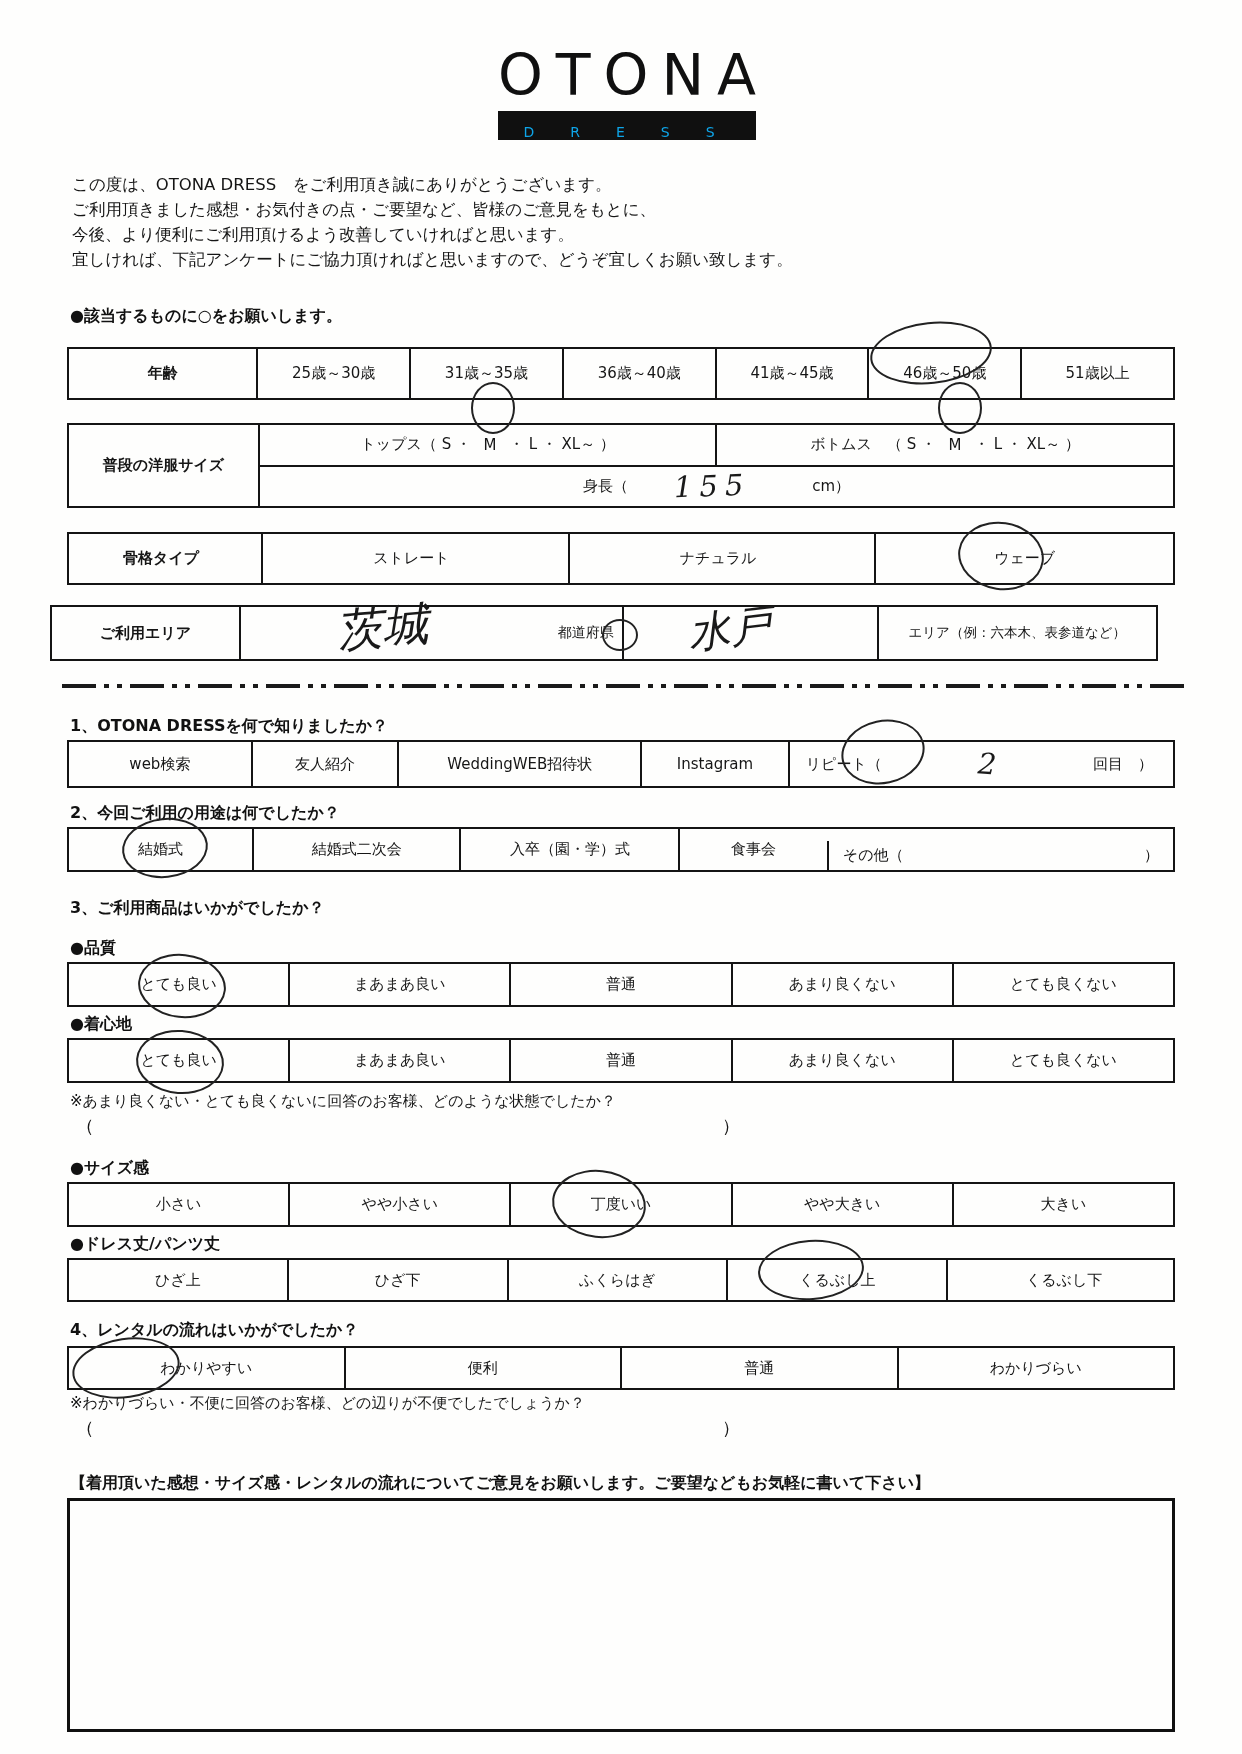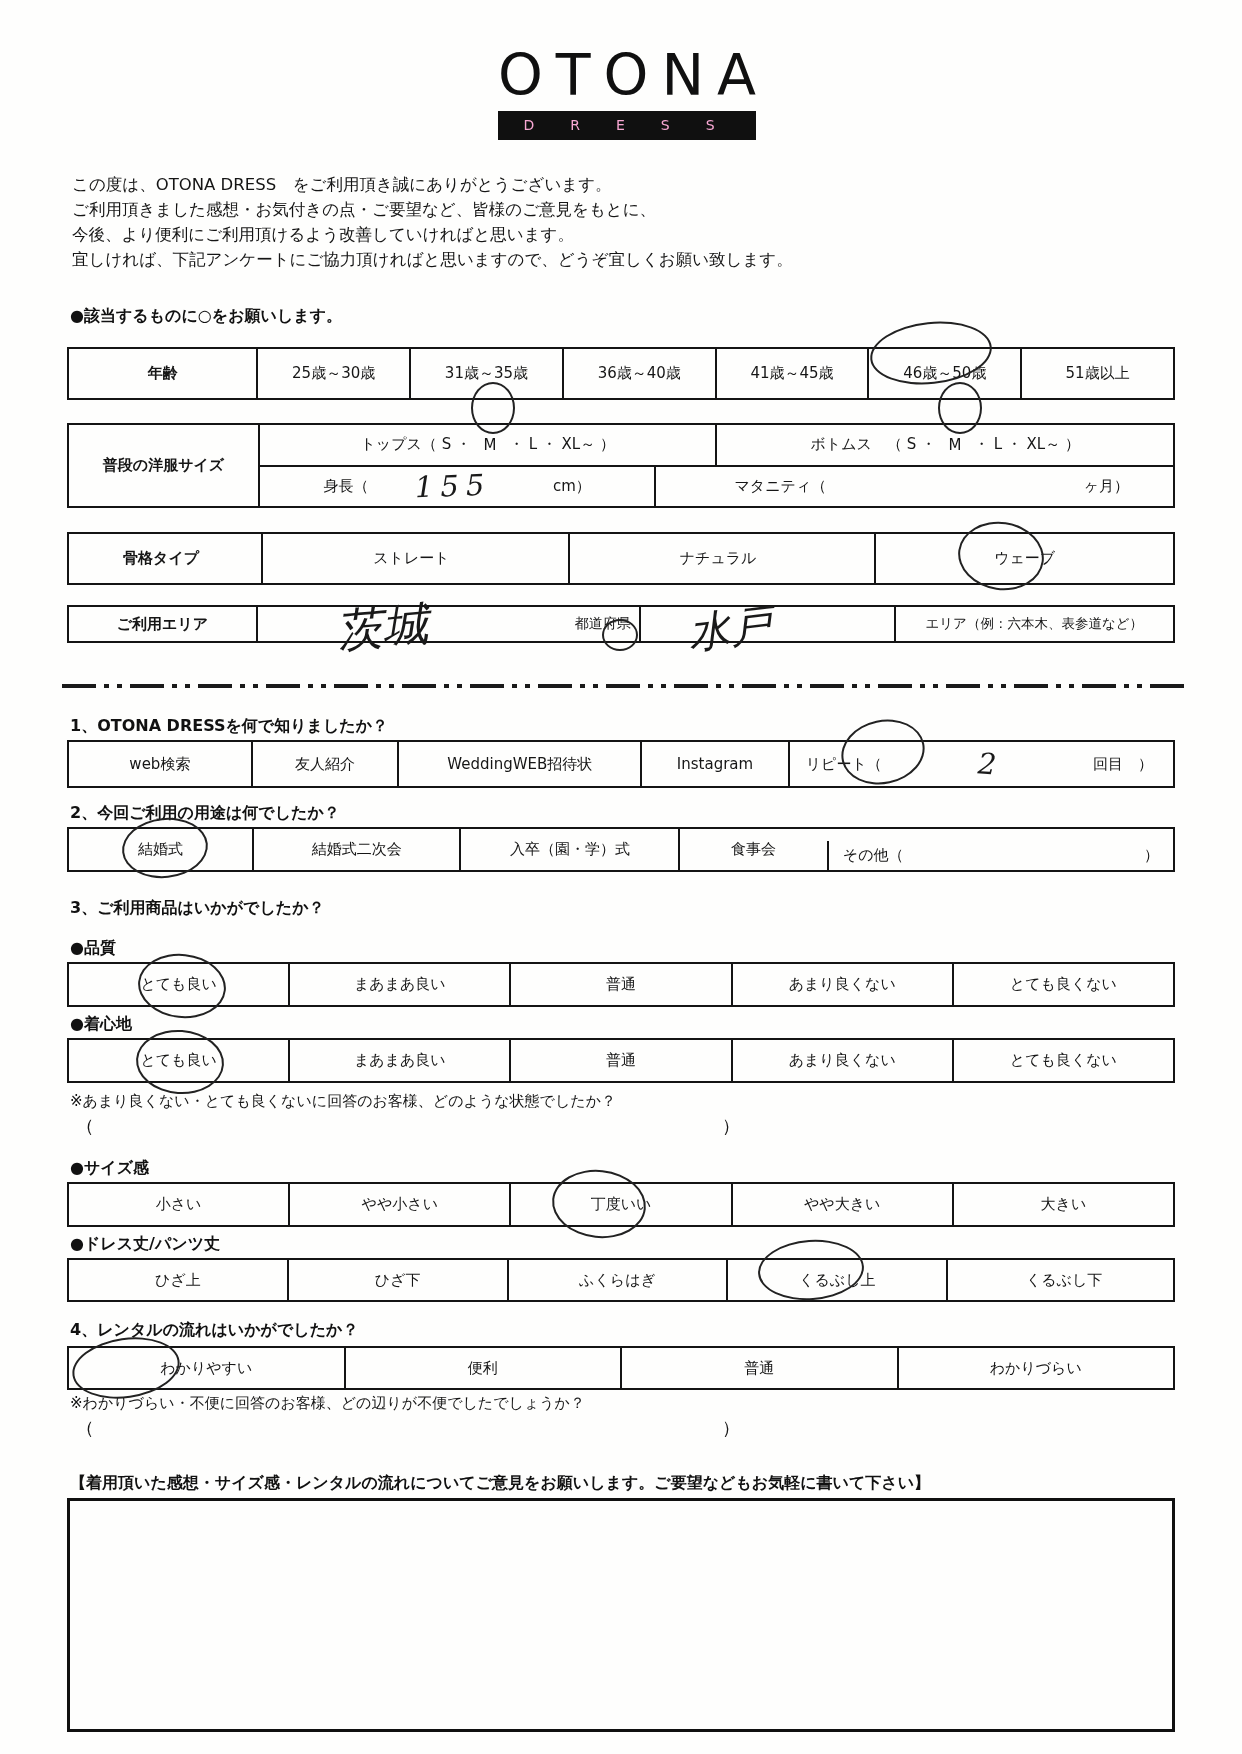--- a/index.html
+++ b/index.html
@@ -7,22 +7,22 @@
   .page {
     position:relative; width:1242px; height:1754px; margin:0 auto;
     background:#fefefd; color:#1a1a1a; overflow:hidden;
     font-family:"DejaVu Sans","Liberation Sans",sans-serif;
   }
   .abs { position:absolute; }
 
   
   .logo-wrap { position:absolute; left:494px; top:46px; width:266px; text-align:center; }
   .logo-title { font-size:57px; font-weight:400; letter-spacing:13px; margin-right:-13px; color:#101010; line-height:1.05; }
-  .logo-bar { margin:5px auto 0; width:258px; height:29px; background:#101010; color:#f9a8d4;
-              display:flex; align-items:center; justify-content:center; overflow:hidden; }
+  .logo-bar { margin:5px auto 0; width:258px; height:29px; background:#101010; color:#0ea5e9;
+              display:flex; align-items:flex-end; justify-content:center; overflow:hidden; }
   .logo-bar span { font-size:14px; letter-spacing:36px; padding-left:20px; white-space:nowrap; }
 
   
   .intro { position:absolute; left:72px; top:172px; font-size:16.5px; line-height:25px; color:#151515; }
   .h-bold { font-weight:bold; font-size:16px; color:#111; white-space:nowrap; }
   .note-text { position:absolute; font-size:15px; color:#161616; white-space:nowrap; }
   .paren { position:absolute; font-size:18px; color:#161616; }
 
   
   .tbl { position:absolute; display:flex; border:2.4px solid #141414; background:transparent; }
@@ -96,36 +96,32 @@
           <span class="mslot">M</span>
           <span>・ L ・ XL～ ）</span>
         </div>
       </div>
       <div class="hrow bt">
         <div class="cell" style="flex:1;">
           <span>身長（</span>
           <span class="hw hw-155">155</span>
           <span>cm）</span>
         </div>
-        <div class="cell bl" style="flex:1; justify-content:space-between; padding:0 44px 0 78px;">
-          <span>マタニティ（</span>
-          <span>ヶ月）</span>
-        </div>
       </div>
     </div>
   </div>
 
   <div class="tbl" style="left:67px; top:532px; width:1108px; height:53px;gap:8px;">
     <div class="cell head" style="flex:190 0 0;">骨格タイプ</div>
     <div class="cell bl" style="flex:306 0 0;">ストレート</div>
     <div class="cell bl" style="flex:306 0 0;">ナチュラル</div>
     <div class="cell bl" style="flex:306 0 0;">ウェーブ</div>
   </div>
 
-  <div class="tbl" style="left:67px; top:605px; width:1108px; height:38px;">
+  <div class="tbl" style="left:50px; top:605px; width:1108px; height:56px;">
     <div class="cell head" style="flex:190 0 0;">ご利用エリア</div>
     <div class="cell bl" style="flex:379 0 0; justify-content:flex-end; padding-right:8px; font-size:14px;">
       <span>都道府県</span>
     </div>
     <div class="cell bl" style="flex:257 0 0;"></div>
     <div class="cell bl" style="flex:282 0 0; font-size:13.5px;">エリア（例：六本木、表参道など）</div>
   </div>
 
   <div class="dashline"></div>
 

